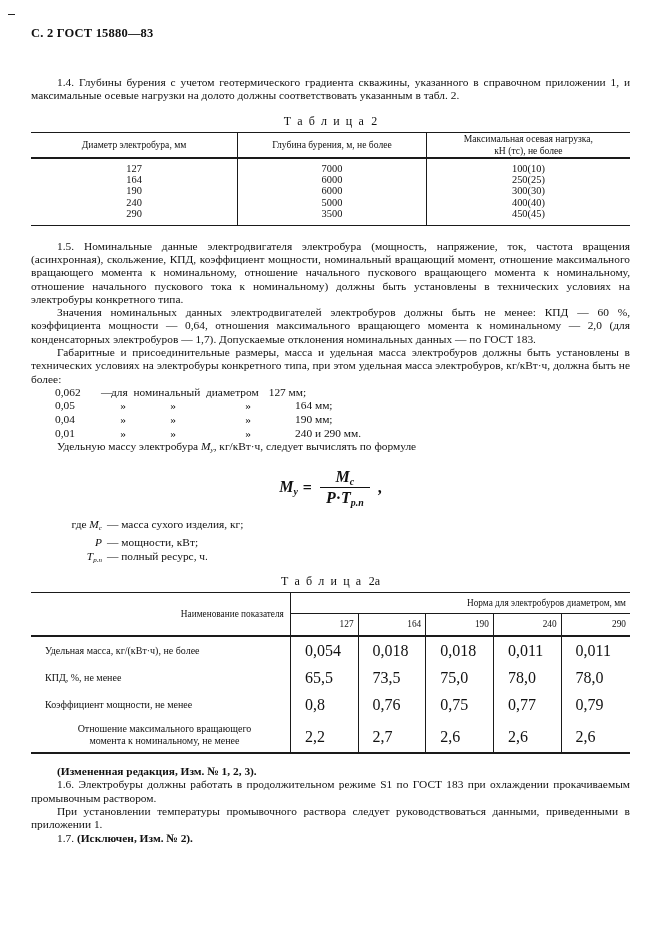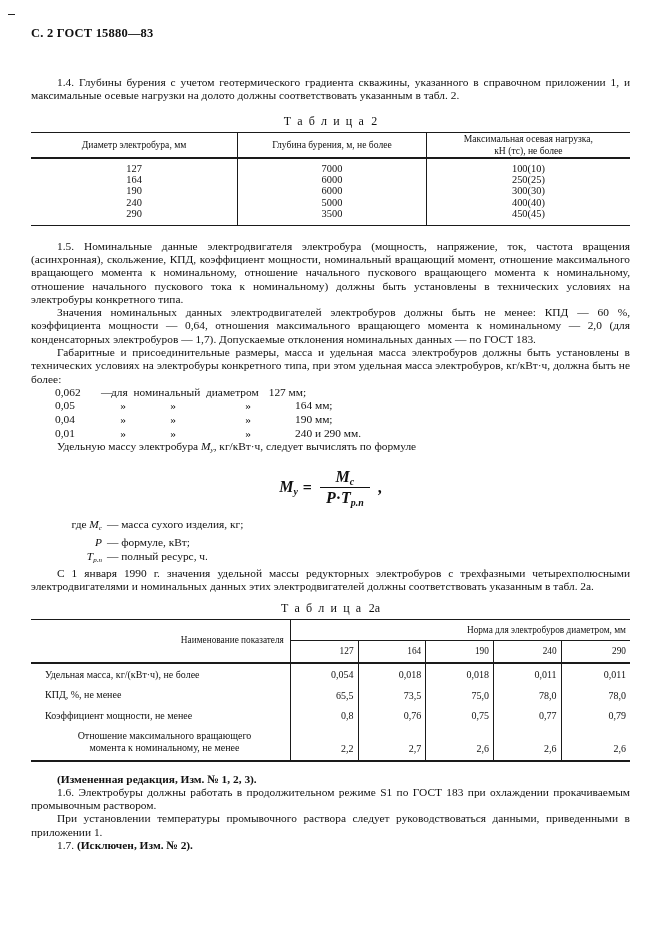--- a/index.html
+++ b/index.html
@@ -113,23 +113,23 @@
   .t2a .lbl-head { padding: 6px 6px 6px 6px; }
   .t2a .grp-head { padding: 5px 4px 4px 4px; }
   .t2a .sub-head { padding: 5px 4px 5px 4px; font-size: 9.3px; }
   .t2a td.rowlabel {
     text-align: left;
     padding: 5px 6px 4px 14px;
     font-size: 10px;
     line-height: 11.6px;
   }
   .t2a td.val {
-    text-align: right;
-    font-size: 10px;
-    padding: 5px 4px 4px 4px;
+    text-align: left;
+    font-size: 16px;
+    padding: 5px 4px 4px 14px;
     vertical-align: bottom;
   }
   .t2a tr.tall td { padding-top: 5px; padding-bottom: 6px; }
 
   
   .mass-list {
     font-size: 11.4px;
     line-height: 13.6px;
     margin-left: 24px;
   }
@@ -292,29 +292,28 @@
       </span>
     </div>
 
     <div class="where">
       <div class="wrow">
         <span class="wlab"><span>где </span><span class="it">M</span><sub>с</sub></span>
         <span>— масса сухого изделия, кг;</span>
       </div>
       <div class="wrow">
         <span class="wlab"><span class="it">P</span></span>
-        <span>— формуле, кВт;</span>
+        <span>— мощности, кВт;</span>
       </div>
       <div class="wrow">
         <span class="wlab"><span class="it">T</span><sub>р.п</sub></span>
         <span>— полный ресурс, ч.</span>
       </div>
     </div>
 
-    <p class="para">С 1 января 1990 г. значения удельной массы редукторных электробуров с трехфазными четырехполюсными электродвигателями и номинальных данных этих электродвигателей должны соответствовать указанным в табл. 2а.</p>
 
     <div class="spacer-sm"></div>
 
     <div class="tbl-caption">
       <span>Т а б л и ц а</span><span class="num">&nbsp;&nbsp;</span><span class="num">2а</span>
     </div>
 
     <table class="gost t2a">
       <thead>
         <tr>

